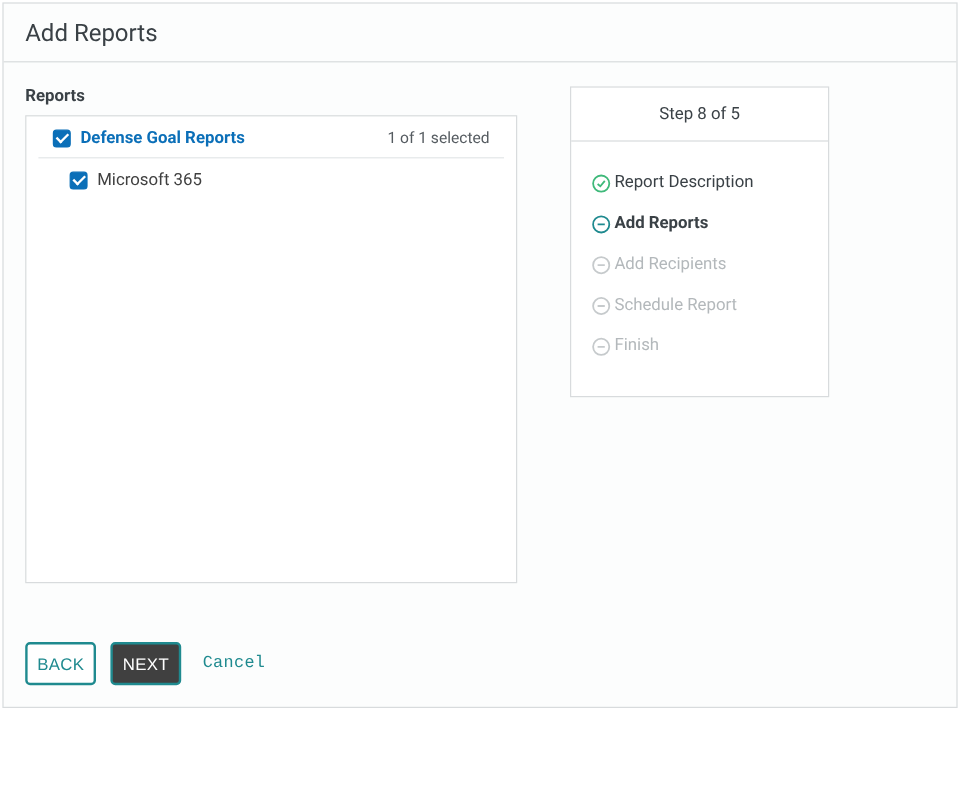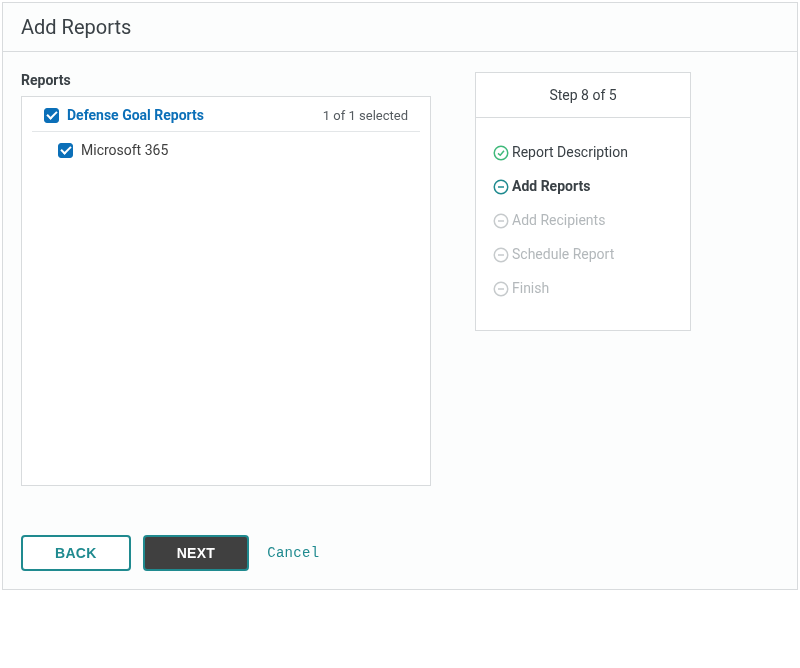--- a/index.html
+++ b/index.html
@@ -170,22 +170,22 @@
     .footer-actions {
       position: absolute;
       left: 18px;
       bottom: 18px;
       display: flex;
       align-items: center;
       gap: 12px;
     }
     .btn {
       font-size: 14px;
-      font-weight: 700;
-      padding: 8px 32px;
+      font-weight: 400;
+      padding: 8px 8px;
       border-radius: 4px;
       cursor: pointer;
       border: 2px solid transparent;
       letter-spacing: 0.3px;
     }
     .btn-secondary {
       background: #fff;
       border-color: #1f8a8f;
       color: #1f8a8f;
     }

